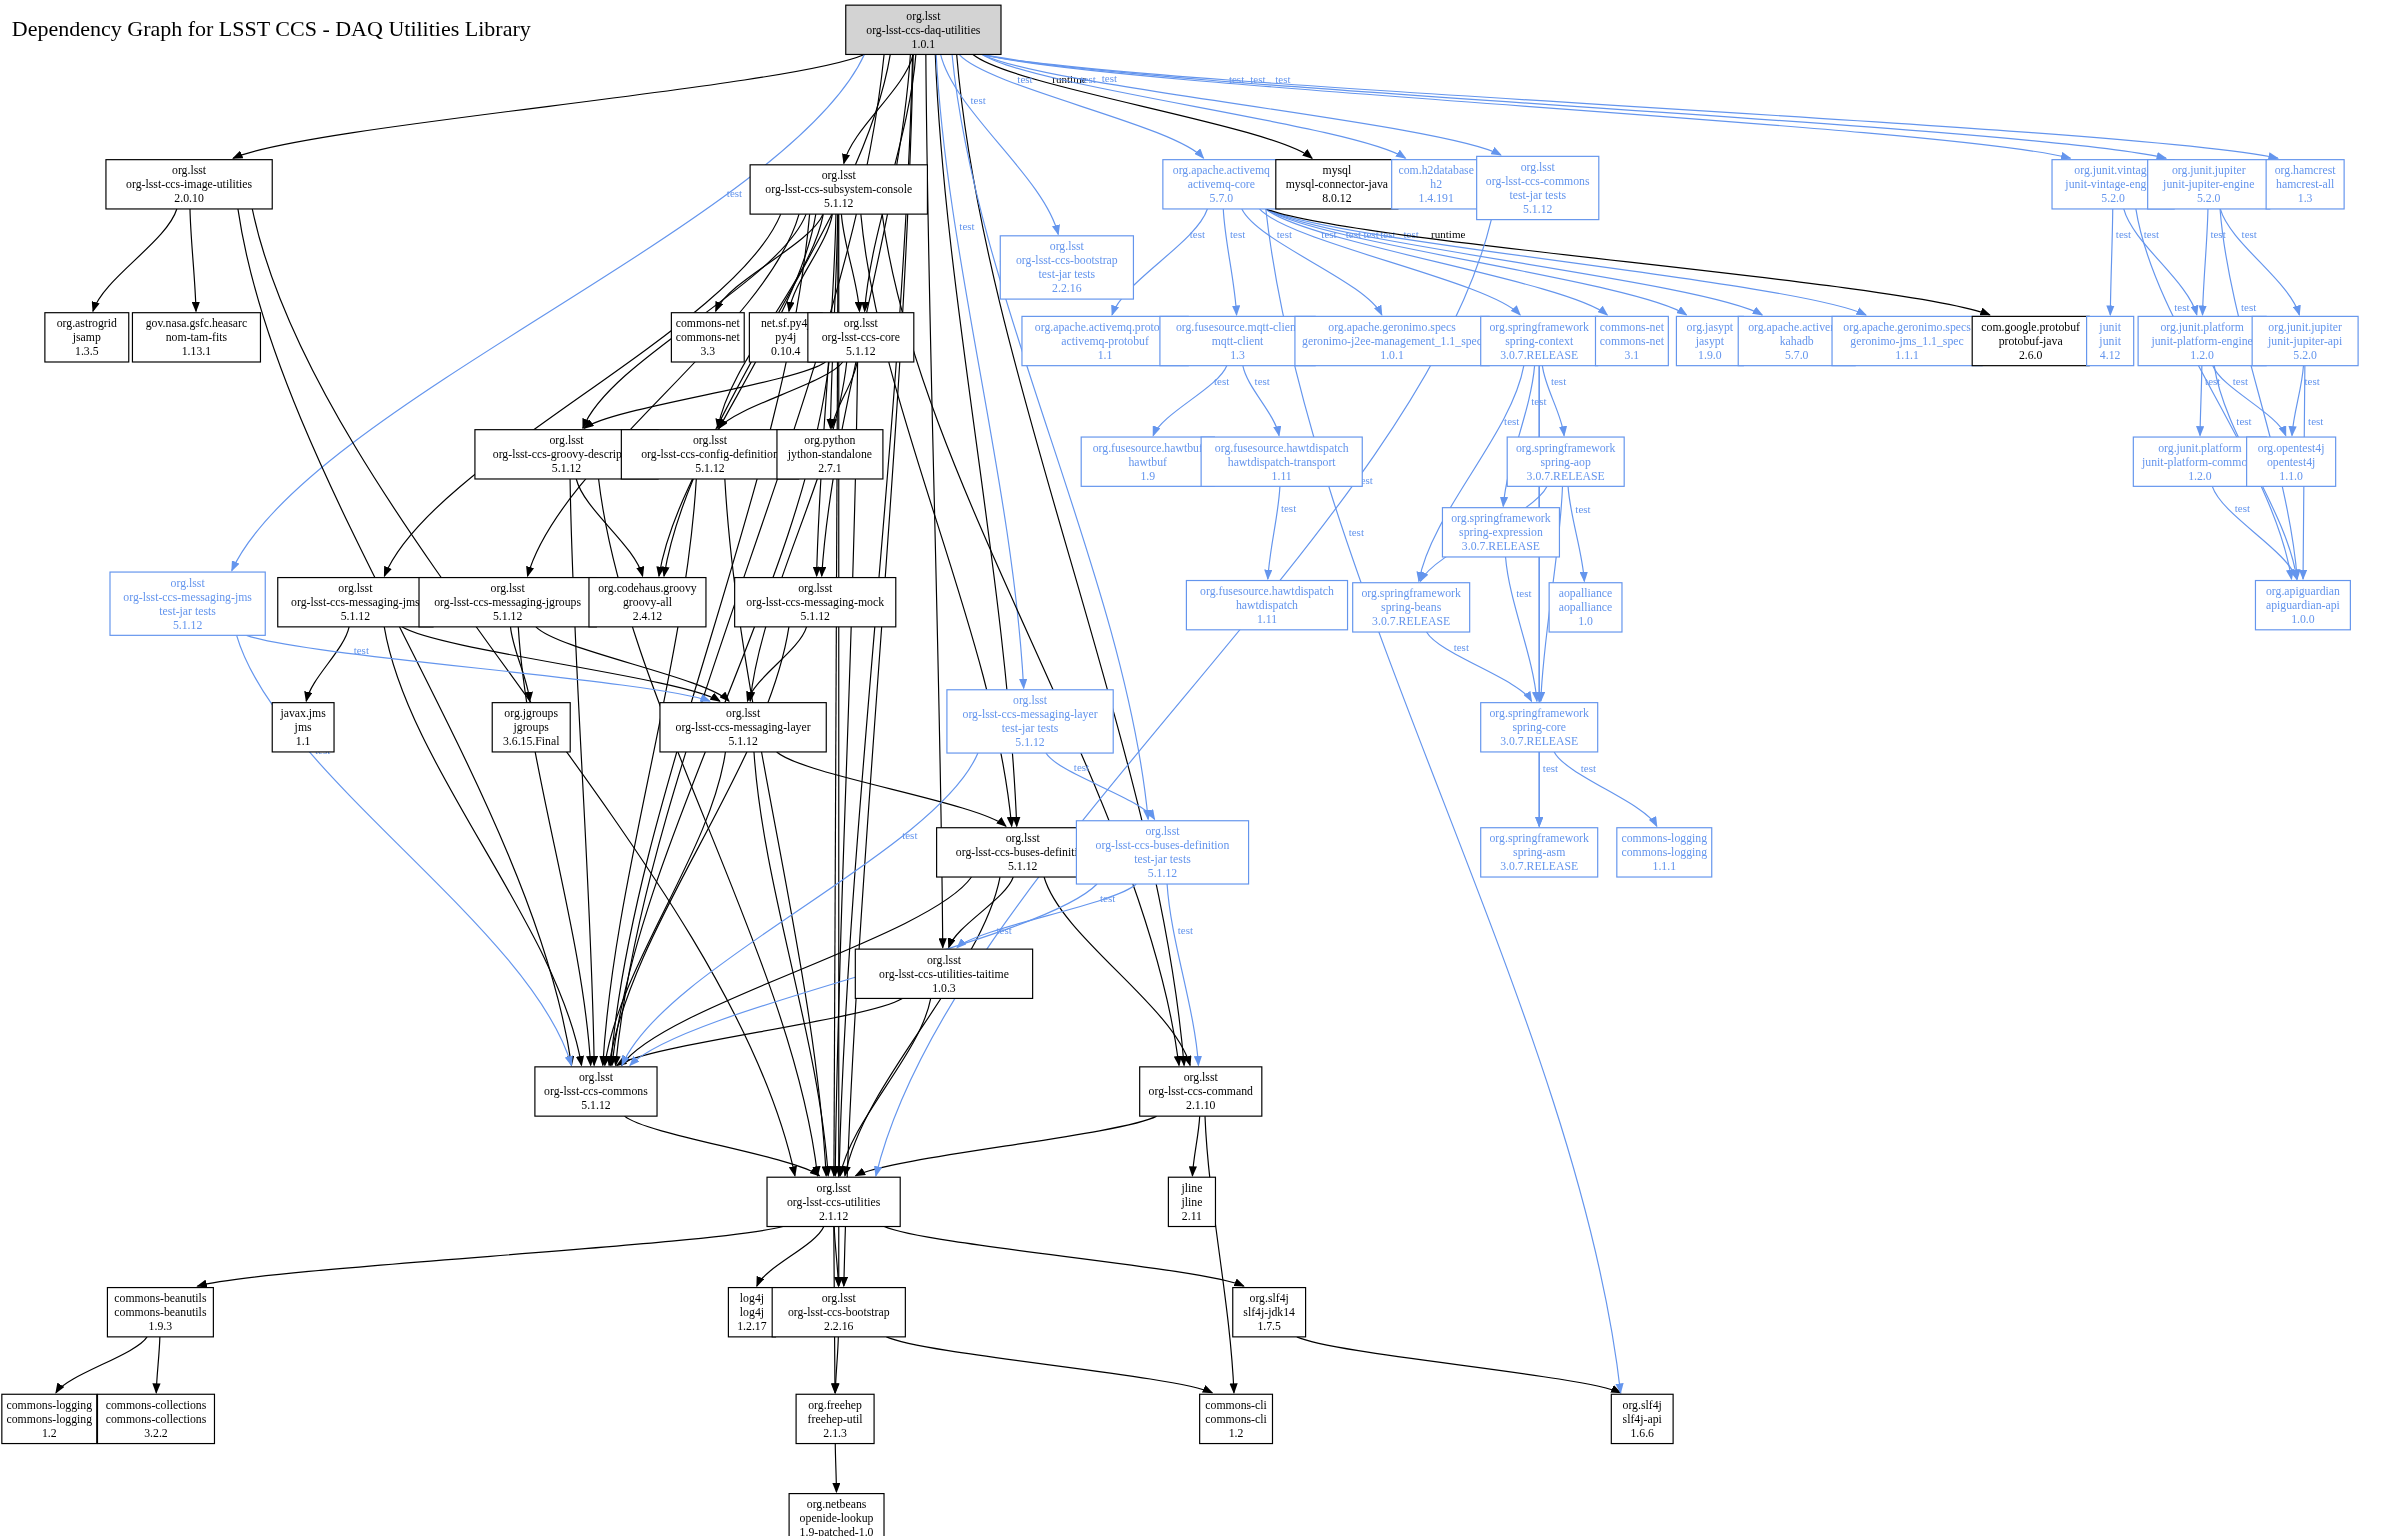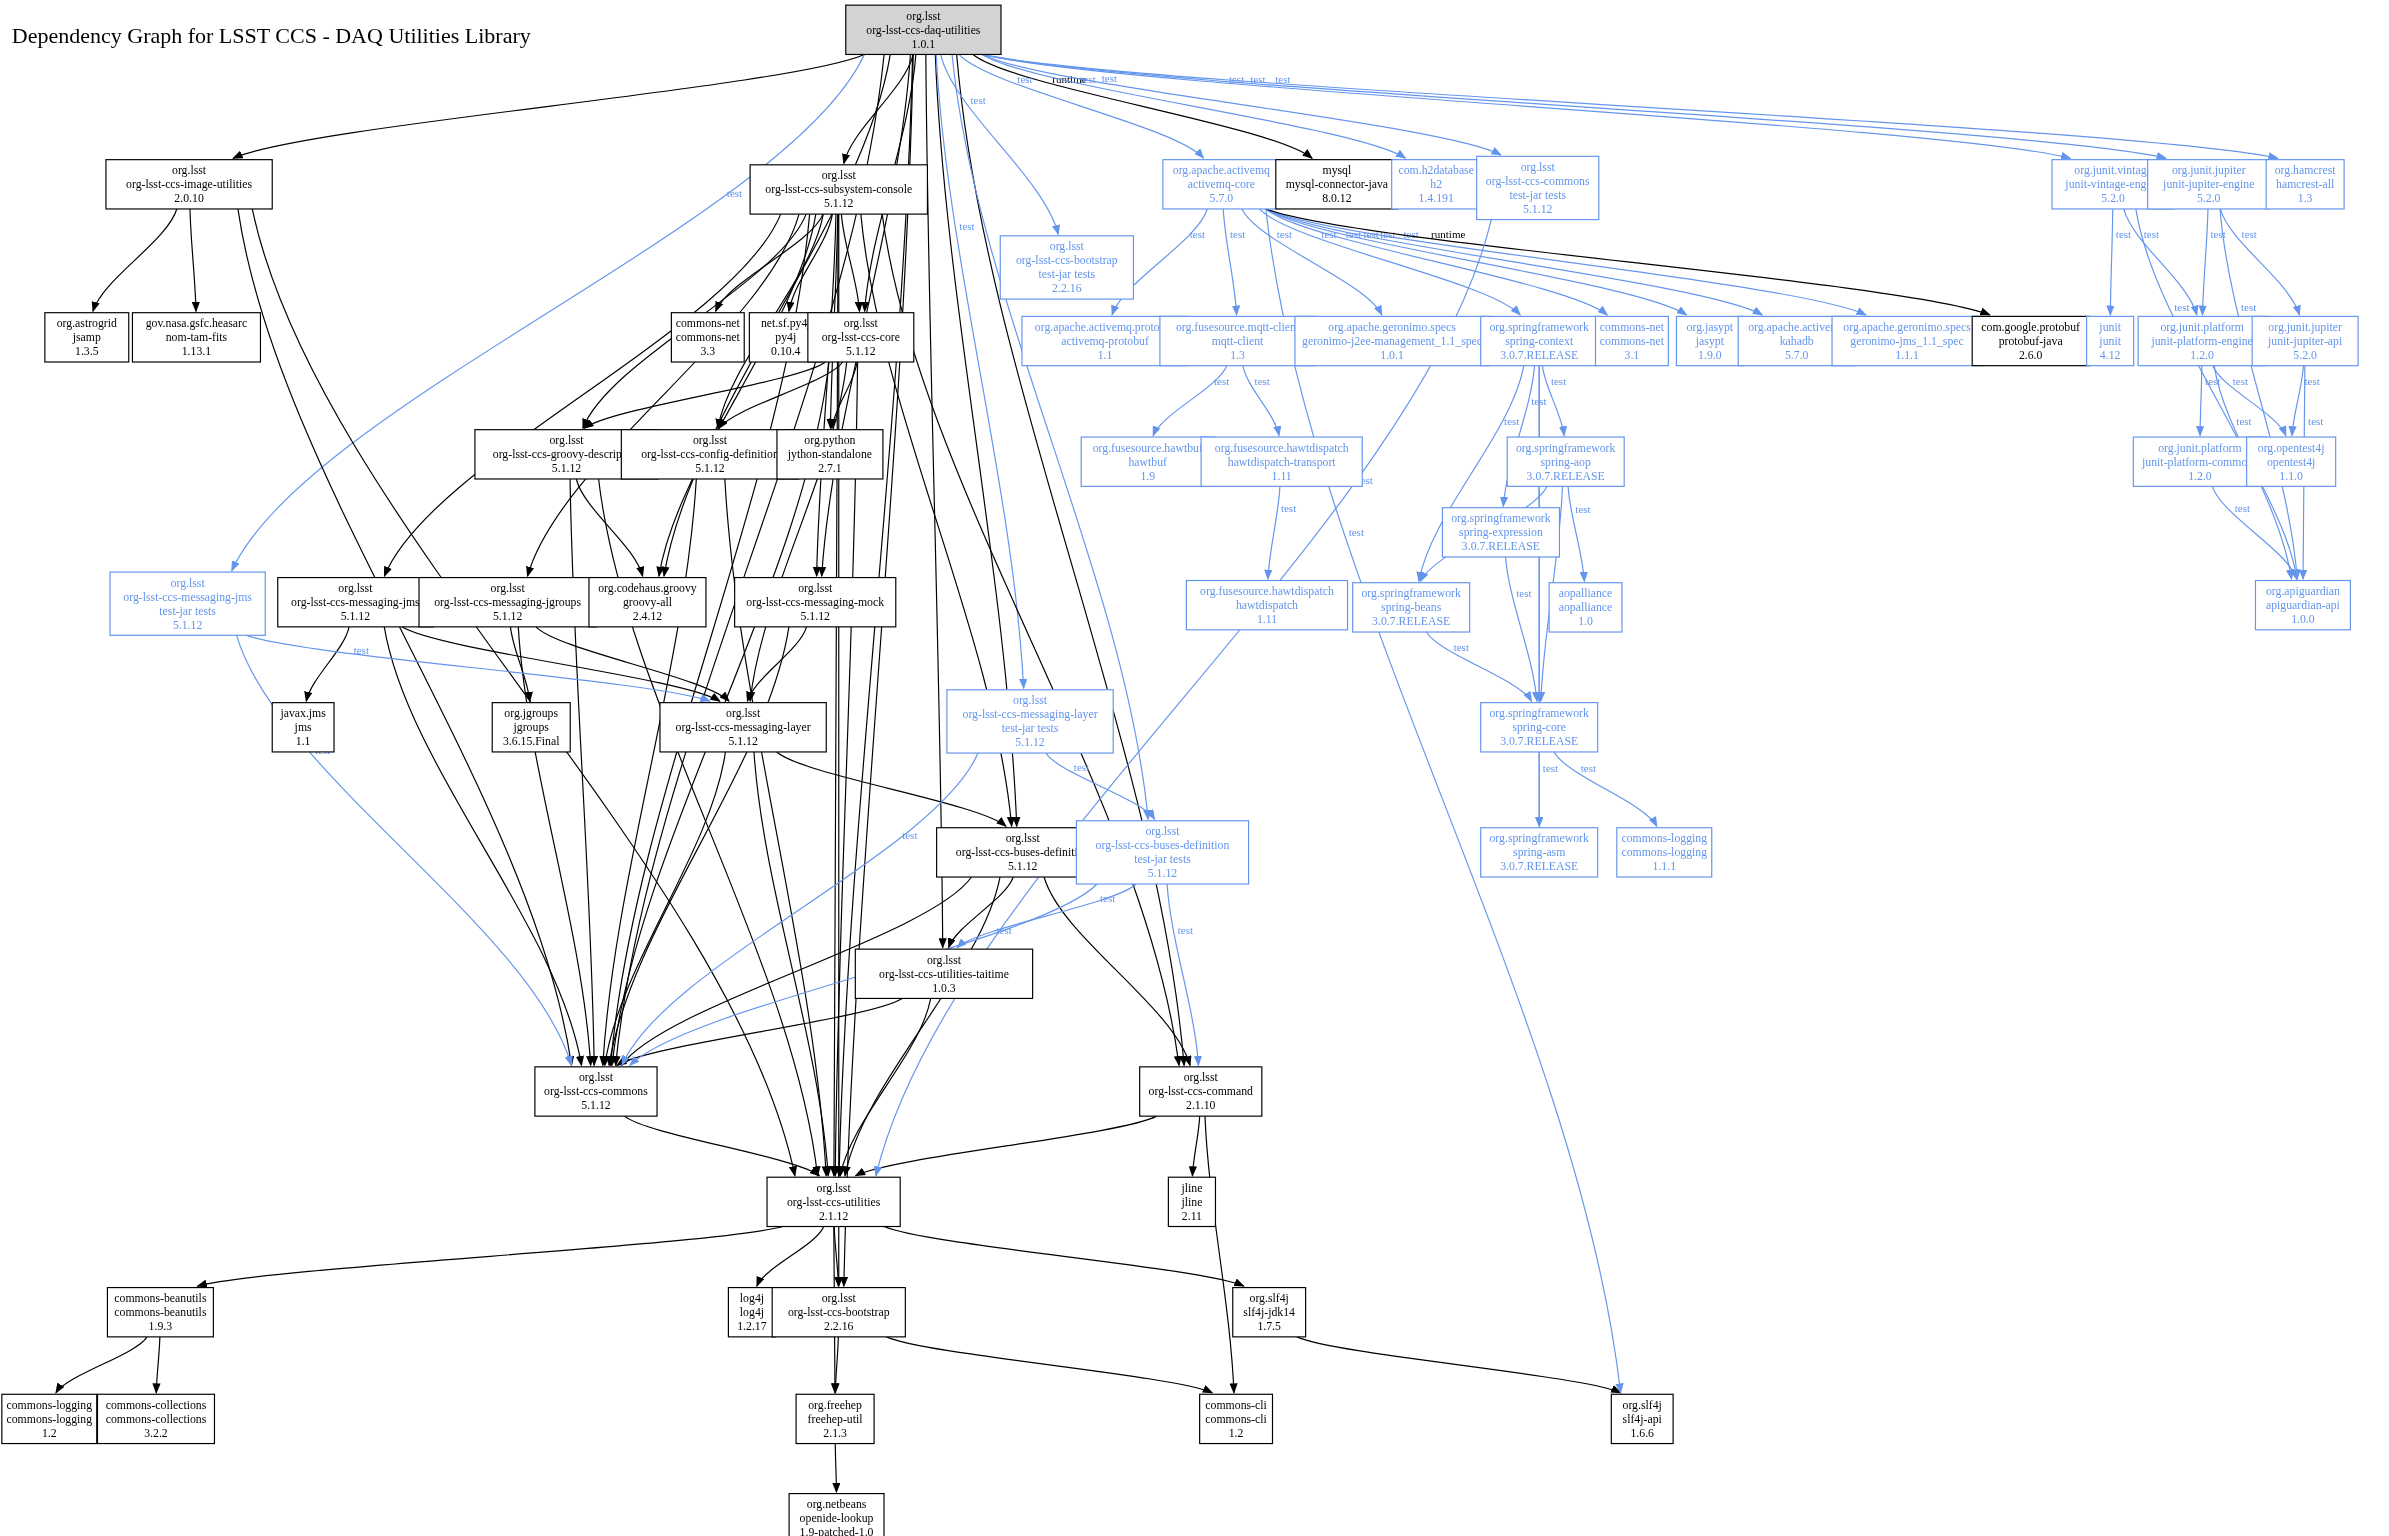--- a/index.html
+++ b/index.html
@@ -1,17 +1,17 @@
 <!DOCTYPE html>
 <html style="font-size:11.8px"><head>
 <meta charset="utf-8">
 <style>
   html,body{margin:0;padding:0;background:#ffffff;}
   body{width:2389px;height:1537px;position:relative;font-family:"Liberation Serif","DejaVu Serif",serif;}
-  #graph-title{position:absolute;left:11.8px;top:23px;font-size:22px;color:#000;white-space:nowrap;}
+  #graph-title{position:absolute;left:11.8px;top:16px;font-size:22px;color:#000;white-space:nowrap;}
   #graph-wrap{position:absolute;left:0;top:0;width:2389px;height:1537px;}
   svg{display:block;}
   .node-label{font-family:"Liberation Serif","DejaVu Serif",serif;}
 </style>
 </head>
 <body>
 
 <div id="graph-title">Dependency Graph for LSST CCS - DAQ Utilities Library</div>
 <div id="graph-wrap">
     <svg width="2389" height="1537" viewBox="0 0 3247 2088">

